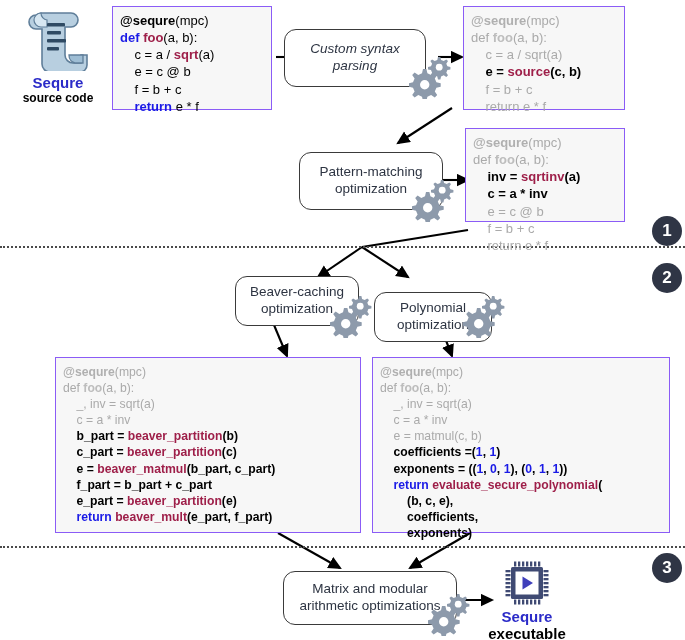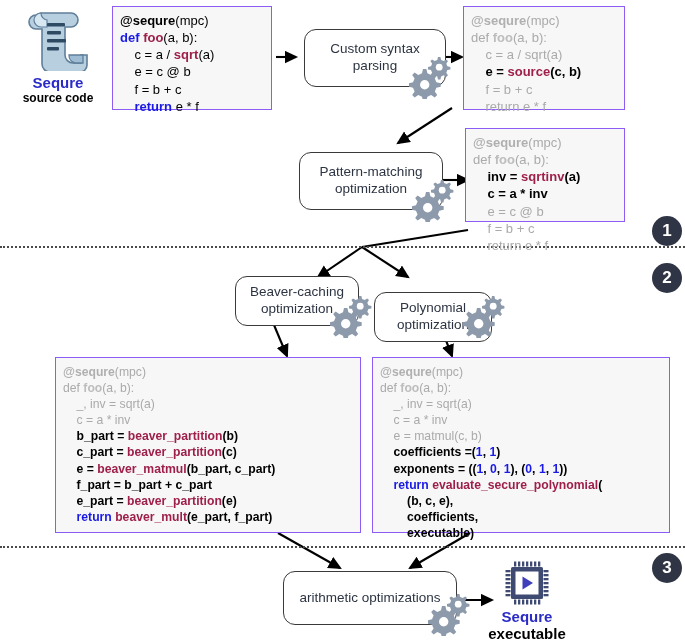--- a/index.html
+++ b/index.html
@@ -100,21 +100,21 @@
   <div class="lbl-black" style="font-size:12px;">source code</div>
 </div>
 
 <div class="code" style="left:112px;top:6px;width:160px;height:104px;font-size:13px;padding:5px 7px;box-sizing:border-box;"><span class="dec">@<b>sequre</b></span>(mpc)
 <span class="kw">def</span> <span class="fn">foo</span>(a, b):
     c = a / <span class="fn">sqrt</span>(a)
     e = c @ b
     f = b + c
     <span class="kw">return</span> e * f</div>
 
-<div class="pbox" style="left:304px;top:29px;width:140px;height:56px;">
+<div class="pbox" style="left:284px;top:29px;width:140px;height:56px;font-style:italic;">
   <div>
     <div>Custom syntax</div>
     <div>parsing</div>
   </div>
 </div>
 <div class="gears" style="left:409px;top:55px;">
   <svg width="46" height="44" viewBox="0 0 46 44">
     <g fill="#8d9aab">
       <path d="M29,2 l2.4,0 l.7,3 2.6,1.1 2.6,-1.7 1.7,1.7 -1.7,2.6 1.1,2.6 3,.7 0,2.4 -3,.7 -1.1,2.6 1.7,2.6 -1.7,1.7 -2.6,-1.7 -2.6,1.1 -.7,3 -2.4,0 -.7,-3 -2.6,-1.1 -2.6,1.7 -1.7,-1.7 1.7,-2.6 -1.1,-2.6 -3,-.7 0,-2.4 3,-.7 1.1,-2.6 -1.7,-2.6 1.7,-1.7 2.6,1.7 2.6,-1.1 z"></path>
       <circle cx="30.2" cy="12.2" r="3.4" fill="#ffffff"></circle>
@@ -208,24 +208,25 @@
 <div class="code" style="left:372px;top:357px;width:298px;height:176px;font-size:12.2px;padding:6px 7px;box-sizing:border-box;"><span class="decd">@<b>sequre</b></span><span class="dim">(mpc)</span>
 <span class="dim">def </span><span class="fnd">foo</span><span class="dim">(a, b):</span>
 <span class="dim">    _, inv = sqrt(a)</span>
 <span class="dim">    c = a * inv</span>
 <span class="dim">    e = matmul(c, b)</span>
     <span class="bd">coefficients =(</span><span class="num">1</span><span class="bd">, </span><span class="num">1</span><span class="bd">)</span>
     <span class="bd">exponents = ((</span><span class="num">1</span><span class="bd">, </span><span class="num">0</span><span class="bd">, </span><span class="num">1</span><span class="bd">), (</span><span class="num">0</span><span class="bd">, </span><span class="num">1</span><span class="bd">, </span><span class="num">1</span><span class="bd">))</span>
     <span class="kw">return</span> <span class="fn">evaluate_secure_polynomial</span><span class="bd">(</span>
         <span class="bd">(b, c, e),</span>
         <span class="bd">coefficients,</span>
-        <span class="bd">executable)</span></div>
+        <span class="bd">exponents)</span></div>
 
 <div class="pbox" style="left:283px;top:571px;width:172px;height:52px;">
   <div>
+    <div>Matrix and modular</div>
     <div>arithmetic optimizations</div>
   </div>
 </div>
 <div class="gears" style="left:428px;top:592px;">
   <svg width="46" height="44" viewBox="0 0 46 44">
     <g fill="#8d9aab">
       <path d="M29,2 l2.4,0 l.7,3 2.6,1.1 2.6,-1.7 1.7,1.7 -1.7,2.6 1.1,2.6 3,.7 0,2.4 -3,.7 -1.1,2.6 1.7,2.6 -1.7,1.7 -2.6,-1.7 -2.6,1.1 -.7,3 -2.4,0 -.7,-3 -2.6,-1.1 -2.6,1.7 -1.7,-1.7 1.7,-2.6 -1.1,-2.6 -3,-.7 0,-2.4 3,-.7 1.1,-2.6 -1.7,-2.6 1.7,-1.7 2.6,1.7 2.6,-1.1 z"></path>
       <circle cx="30.2" cy="12.2" r="3.4" fill="#ffffff"></circle>
       <path d="M14,14 l3.4,0 l1,4.3 3.7,1.6 3.7,-2.4 2.4,2.4 -2.4,3.7 1.6,3.7 4.3,1 0,3.4 -4.3,1 -1.6,3.7 2.4,3.7 -2.4,2.4 -3.7,-2.4 -3.7,1.6 -1,4.3 -3.4,0 -1,-4.3 -3.7,-1.6 -3.7,2.4 -2.4,-2.4 2.4,-3.7 -1.6,-3.7 -4.3,-1 0,-3.4 4.3,-1 1.6,-3.7 -2.4,-3.7 2.4,-2.4 3.7,2.4 3.7,-1.6 z"></path>
       <circle cx="15.7" cy="29.7" r="4.7" fill="#ffffff"></circle>

